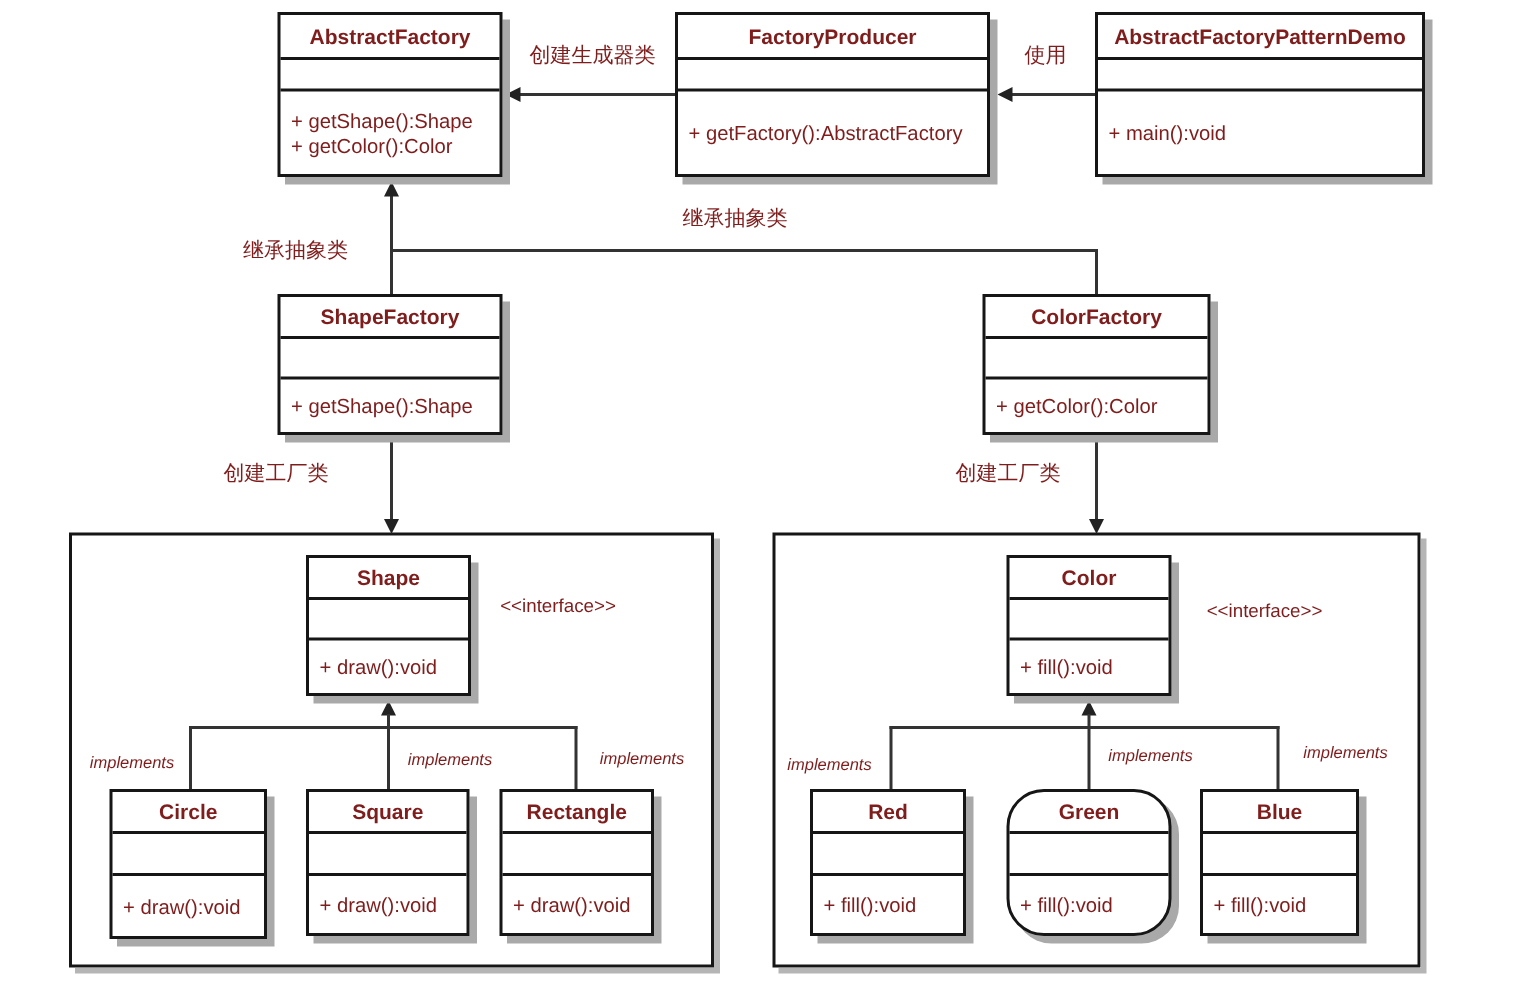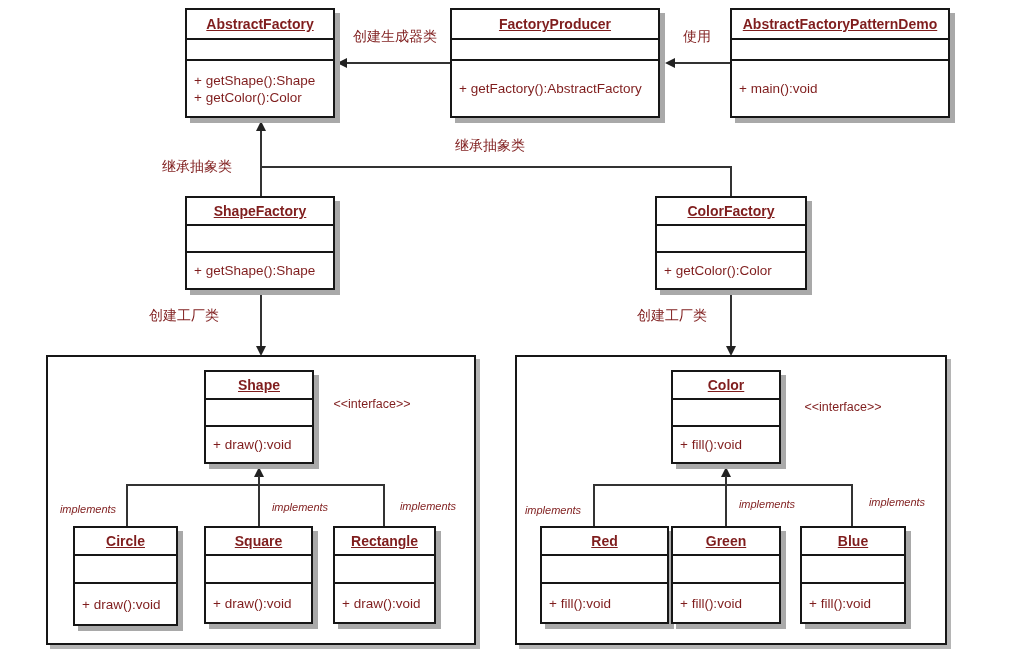--- a/index.html
+++ b/index.html
@@ -10,21 +10,21 @@
   
   .uml-class {
     position:absolute; box-sizing:border-box; background:#ffffff;
     border:2px solid #161616; box-shadow:5px 5px 0 #a9a9a9;
     display:flex; flex-direction:column;
   }
   .uml-title {
     box-sizing:border-box; border-bottom:2px solid #161616;
     font-weight:bold; font-size:14px; text-align:center;
     display:flex; align-items:center; justify-content:center;
-    white-space:nowrap; overflow:hidden;text-decoration:underline;
+    white-space:nowrap; overflow:hidden;
   }
   .uml-fields { box-sizing:border-box; border-bottom:2px solid #161616; }
   .uml-methods {
     box-sizing:border-box; flex:1; padding:0 7px; font-size:13.5px; line-height:17px;
     display:flex; flex-direction:column; justify-content:center; white-space:nowrap; overflow:hidden;
   }
   .box-h110 .uml-title { height:30px; }
   .box-h110 .uml-fields { height:21px; }
   .box-h94 .uml-title { height:28px; }
   .box-h94 .uml-fields { height:27px; }
@@ -172,29 +172,29 @@
   </div>
 
   <div class="uml-class box-h98" style="left:333px; top:526px; width:103px; height:98px;">
     <div class="uml-title">Rectangle</div>
     <div class="uml-fields"></div>
     <div class="uml-methods">
       <div>+ draw():void</div>
     </div>
   </div>
 
-  <div class="uml-class box-h98" style="left:540px; top:526px; width:129px; height:98px;">
+  <div class="uml-class box-h98" style="left:540px; top:526px; width:104px; height:98px;">
     <div class="uml-title">Red</div>
     <div class="uml-fields"></div>
     <div class="uml-methods">
       <div>+ fill():void</div>
     </div>
   </div>
 
-  <div class="uml-class box-h98" style="left:671px; top:526px; width:110px; height:98px;">
+  <div class="uml-class box-h98" style="left:671px; top:526px; width:110px; height:98px;border-radius:25px;">
     <div class="uml-title">Green</div>
     <div class="uml-fields"></div>
     <div class="uml-methods">
       <div>+ fill():void</div>
     </div>
   </div>
 
   <div class="uml-class box-h98" style="left:800px; top:526px; width:106px; height:98px;">
     <div class="uml-title">Blue</div>
     <div class="uml-fields"></div>

